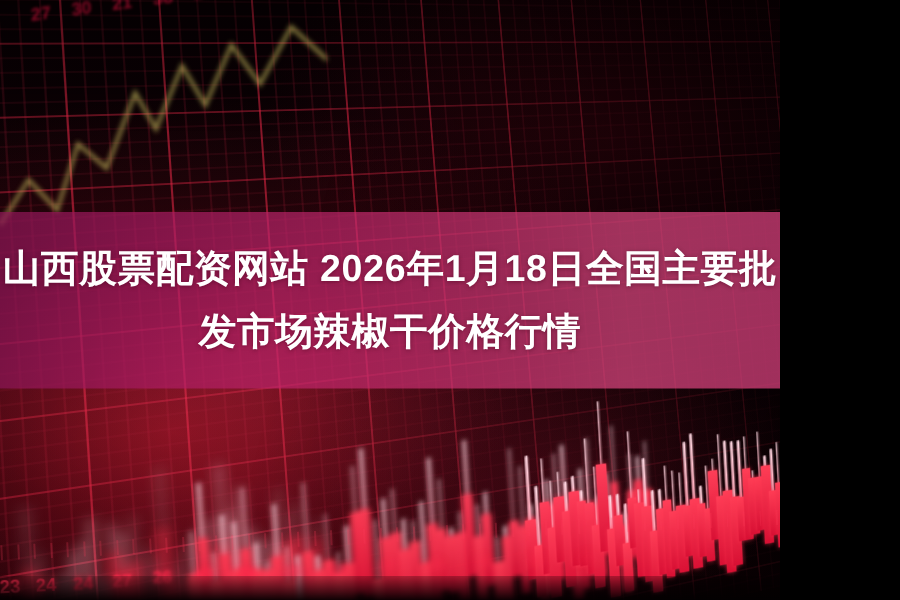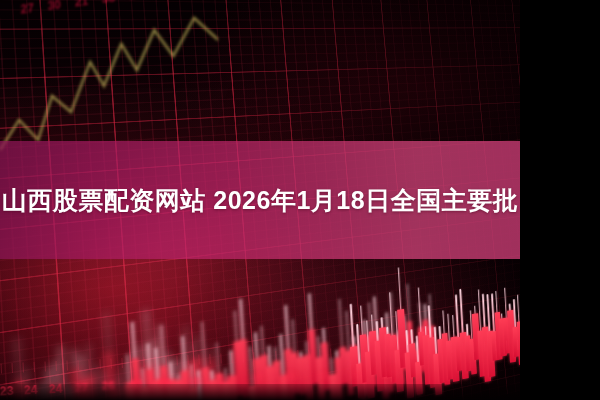--- a/index.html
+++ b/index.html
@@ -705,15 +705,16 @@
         <span style="margin-left: 23.7692px; font-size: 9.54615px; opacity: 0.308; filter: blur(2.65px); padding-bottom: 2.8px;">29</span>
         <span style="margin-left: 25px; font-size: 9.3px; opacity: 0.22; filter: blur(2.85px); padding-bottom: 3px;">31</span>
       </div>
     <div class="footerband"></div>
   </div>
 
   <div class="band"></div>
 
   <div class="title">
     <span class="ln">山西股票配资网站 2026年1月18日全国主要批</span>
+    <span class="ln">发市场辣椒干价格行情</span>
   </div>
 
 </div>
 
 </body></html>

